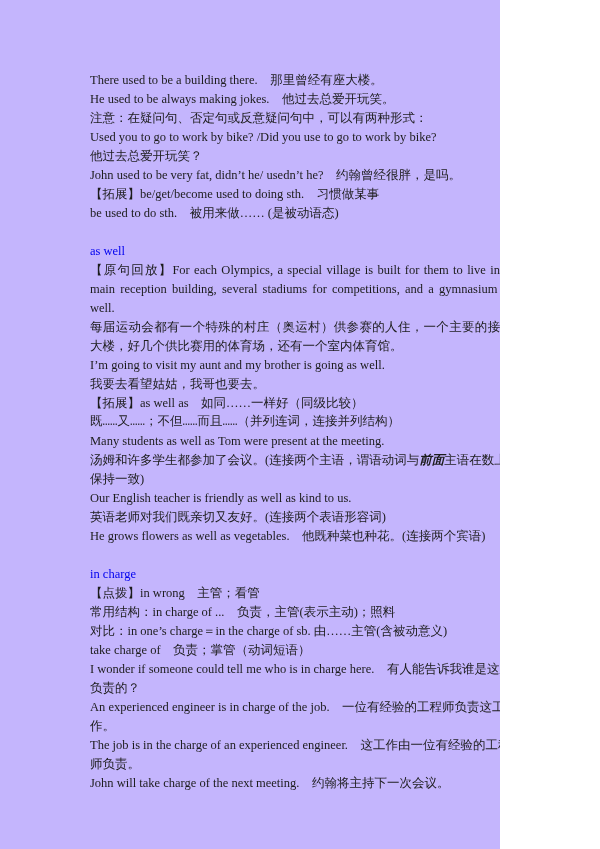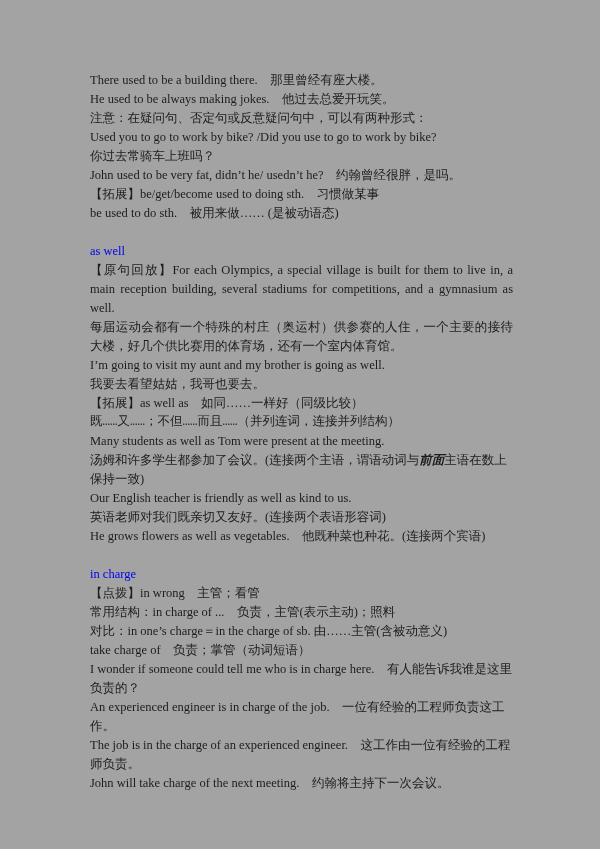--- a/index.html
+++ b/index.html
@@ -2,23 +2,23 @@
 <html><head>
 <meta charset="utf-8">
 <style>
   html, body {
     margin: 0;
     padding: 0;
     background: #ffffff;
   }
   .page {
     position: relative;
-    width: 600px;
+    width: 500px;
     height: 849px;
-    background: #a3a3a3;
+    background: #c4b5fd;
     overflow: hidden;
     font-family: "Liberation Serif", "DejaVu Serif", serif;
   }
   .content {
     position: absolute;
     left: 90px;
     top: 71px;
     width: 423px;
     color: #1c1c1c;
   }
@@ -45,21 +45,21 @@
 <body>
 
 <div class="page">
   <div class="content">
 
     <div>
       <p>There used to be a building there.　那里曾经有座大楼。</p>
       <p>He used to be always making jokes.　他过去总爱开玩笑。</p>
       <p>注意：在疑问句、否定句或反意疑问句中，可以有两种形式：</p>
       <p>Used you to go to work by bike? /Did you use to go to work by bike?</p>
-      <p>你过去常骑车上班吗？</p>
+      <p>他过去总爱开玩笑？</p>
       <p>John used to be very fat, didn’t he/ usedn’t he?　约翰曾经很胖，是吗。</p>
       <p>【拓展】be/get/become used to doing sth.　习惯做某事</p>
       <p class="ind-43">be used to do sth.　被用来做…… (是被动语态)</p>
     </div>
 
     <div>
       <h2 class="hdr">as well</h2>
       <p class="j">【原句回放】For each Olympics, a special village is built for them to live in, a main reception building, several stadiums for competitions, and a gymnasium as well.</p>
       <p class="j">每届运动会都有一个特殊的村庄（奥运村）供参赛的人住，一个主要的接待大楼，好几个供比赛用的体育场，还有一个室内体育馆。</p>
       <p>I’m going to visit my aunt and my brother is going as well.</p>

